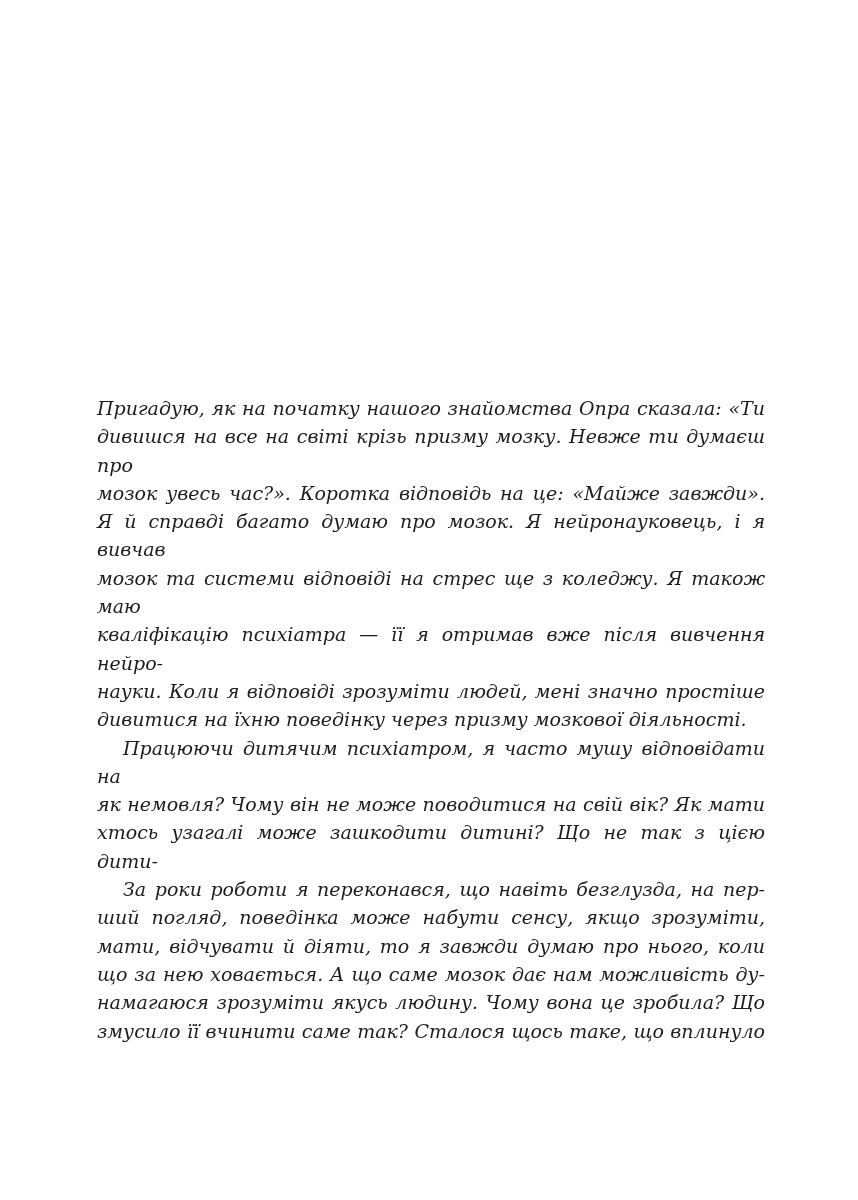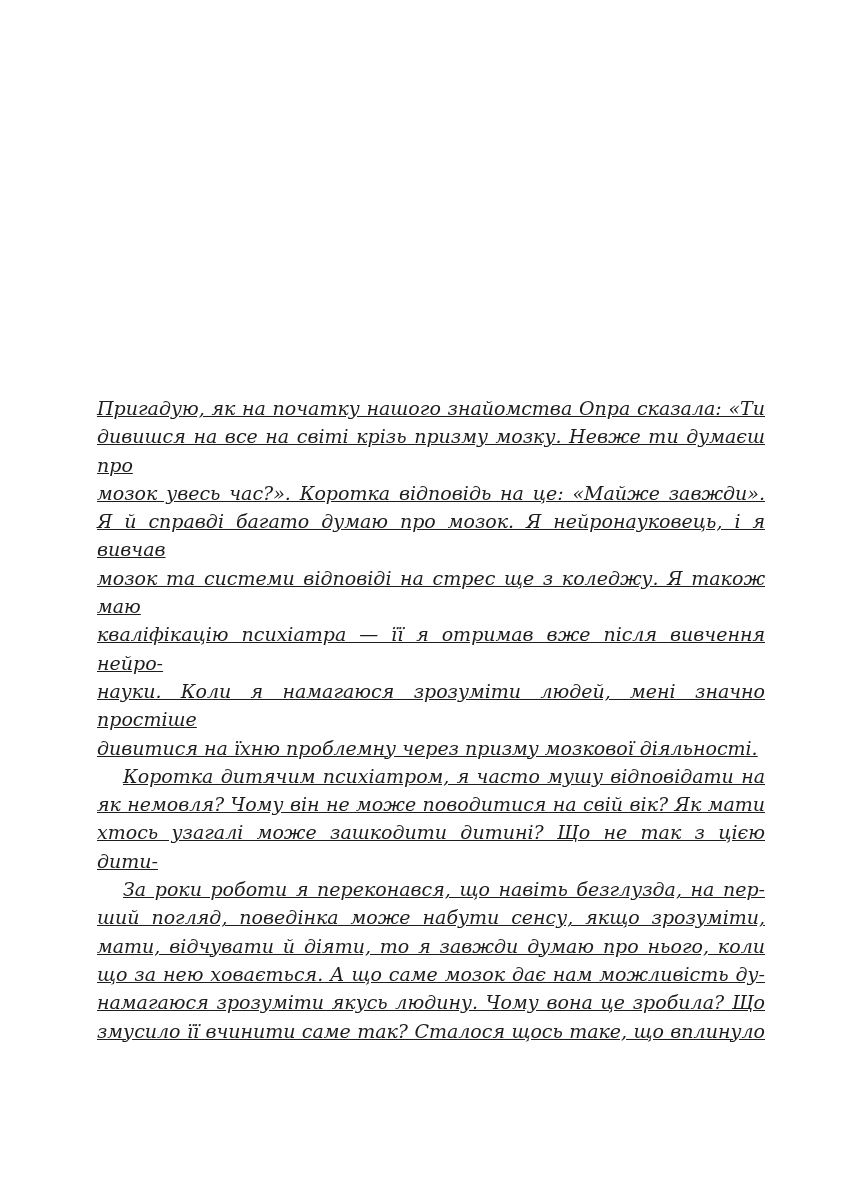--- a/index.html
+++ b/index.html
@@ -25,21 +25,20 @@
     width: 668px;
     font-family: "DejaVu Serif", "Liberation Serif", serif;
     font-style: italic;
     font-size: 19px;
     line-height: 28.3px;
     color: #1d1d1d;
   }
   .para {
     margin: 0;
     padding: 0;
-    text-decoration: underline;
   }
   .line {
     text-align: justify;
     text-align-last: justify;
     white-space: normal;
     hyphens: none;
   }
   .line.last {
     text-align-last: left;
   }
@@ -52,25 +51,25 @@
 
 <div class="page">
   <div class="text-block" style="color: rgb(29, 29, 29);">
     <div class="para">
         <div class="line">Пригадую, як на початку нашого знайомства Опра сказала: «Ти</div>
         <div class="line">дивишся на все на світі крізь призму мозку. Невже ти думаєш про</div>
         <div class="line">мозок увесь час?». Коротка відповідь на це: «Майже завжди».</div>
         <div class="line">Я й справді багато думаю про мозок. Я нейронауковець, і я вивчав</div>
         <div class="line">мозок та системи відповіді на стрес ще з коледжу. Я також маю</div>
         <div class="line">кваліфікацію психіатра — її я отримав вже після вивчення нейро-</div>
-        <div class="line">науки. Коли я намагаюся зрозуміти людей, мені значно простіше</div>
-        <div class="line last">дивитися на їхню проблемну через призму мозкової діяльності.</div>
+        <div class="line">науки. Коли я відповіді зрозуміти людей, мені значно простіше</div>
+        <div class="line last">дивитися на їхню поведінку через призму мозкової діяльності.</div>
       </div>
     <div class="para">
-        <div class="line indent">Коротка дитячим психіатром, я часто мушу відповідати на</div>
+        <div class="line indent">Працюючи дитячим психіатром, я часто мушу відповідати на</div>
         <div class="line">як немовля? Чому він не може поводитися на свій вік? Як мати</div>
         <div class="line">хтось узагалі може зашкодити дитині? Що не так з цією дити-</div>
       </div>
     <div class="para">
         <div class="line indent">За роки роботи я переконався, що навіть безглузда, на пер-</div>
         <div class="line">ший погляд, поведінка може набути сенсу, якщо зрозуміти,</div>
         <div class="line">мати, відчувати й діяти, то я завжди думаю про нього, коли</div>
         <div class="line">що за нею ховається. А що саме мозок дає нам можливість ду-</div>
         <div class="line">намагаюся зрозуміти якусь людину. Чому вона це зробила? Що</div>
         <div class="line">змусило її вчинити саме так? Сталося щось таке, що вплинуло</div>

